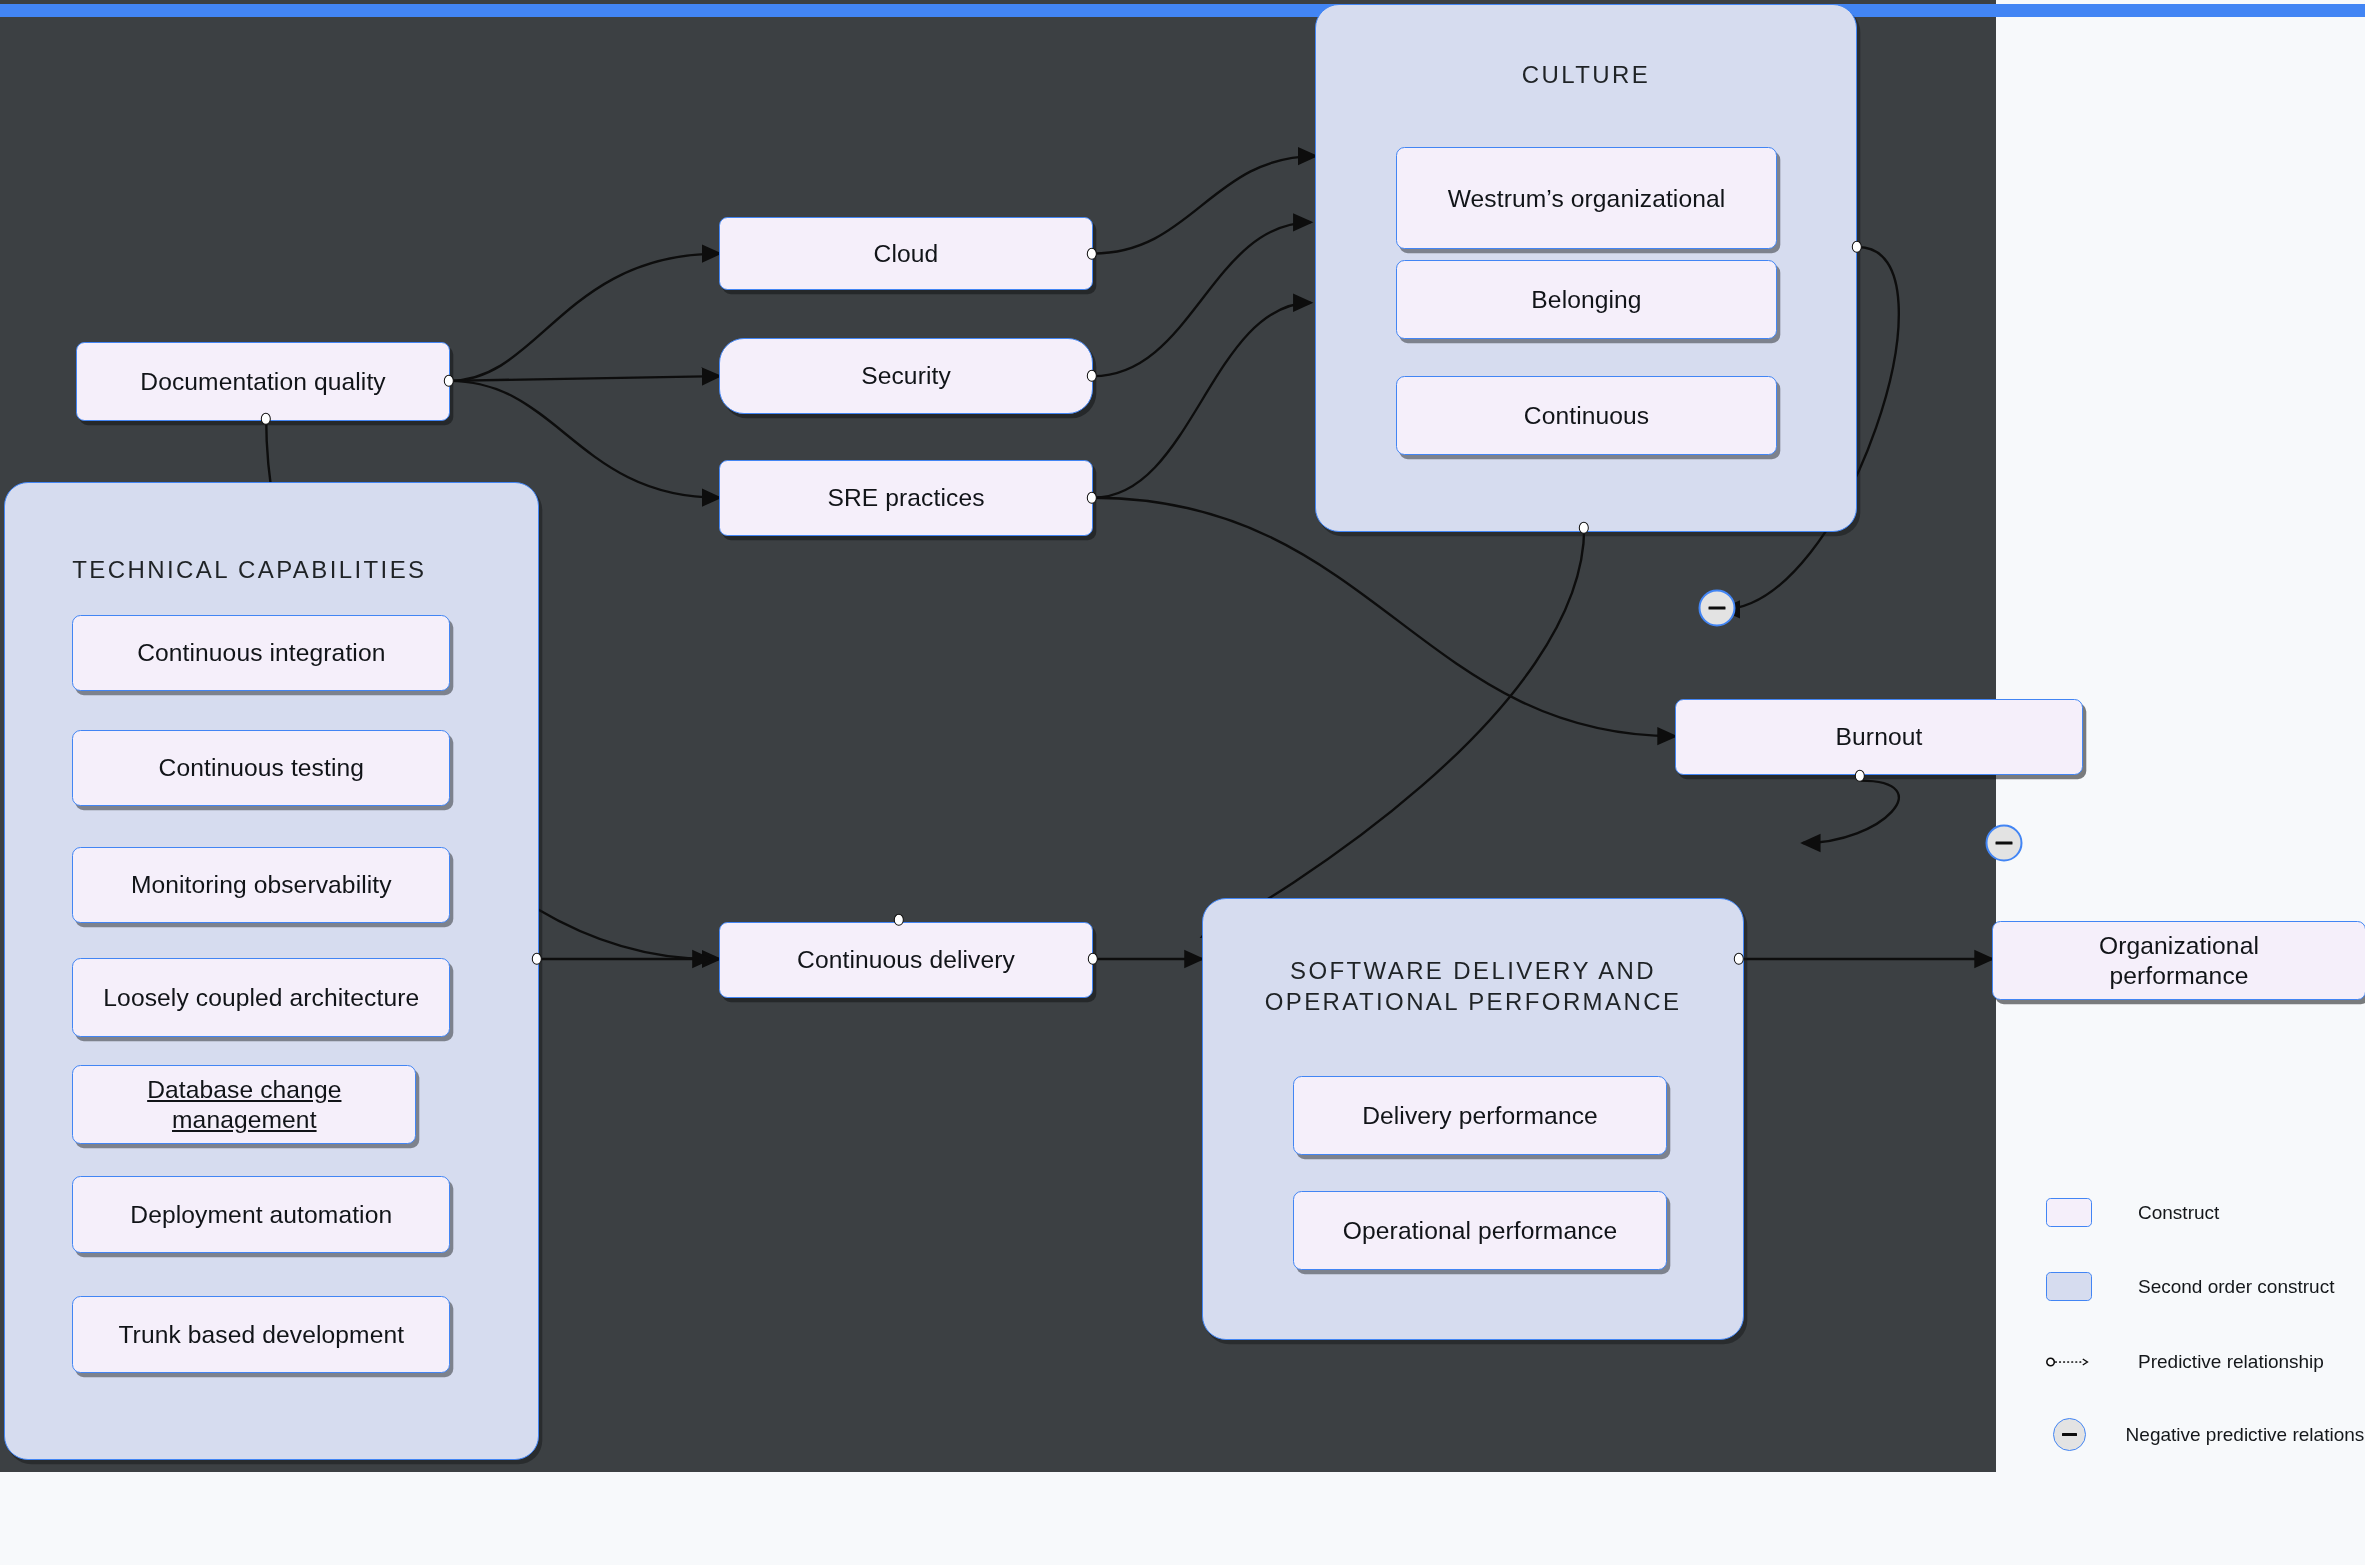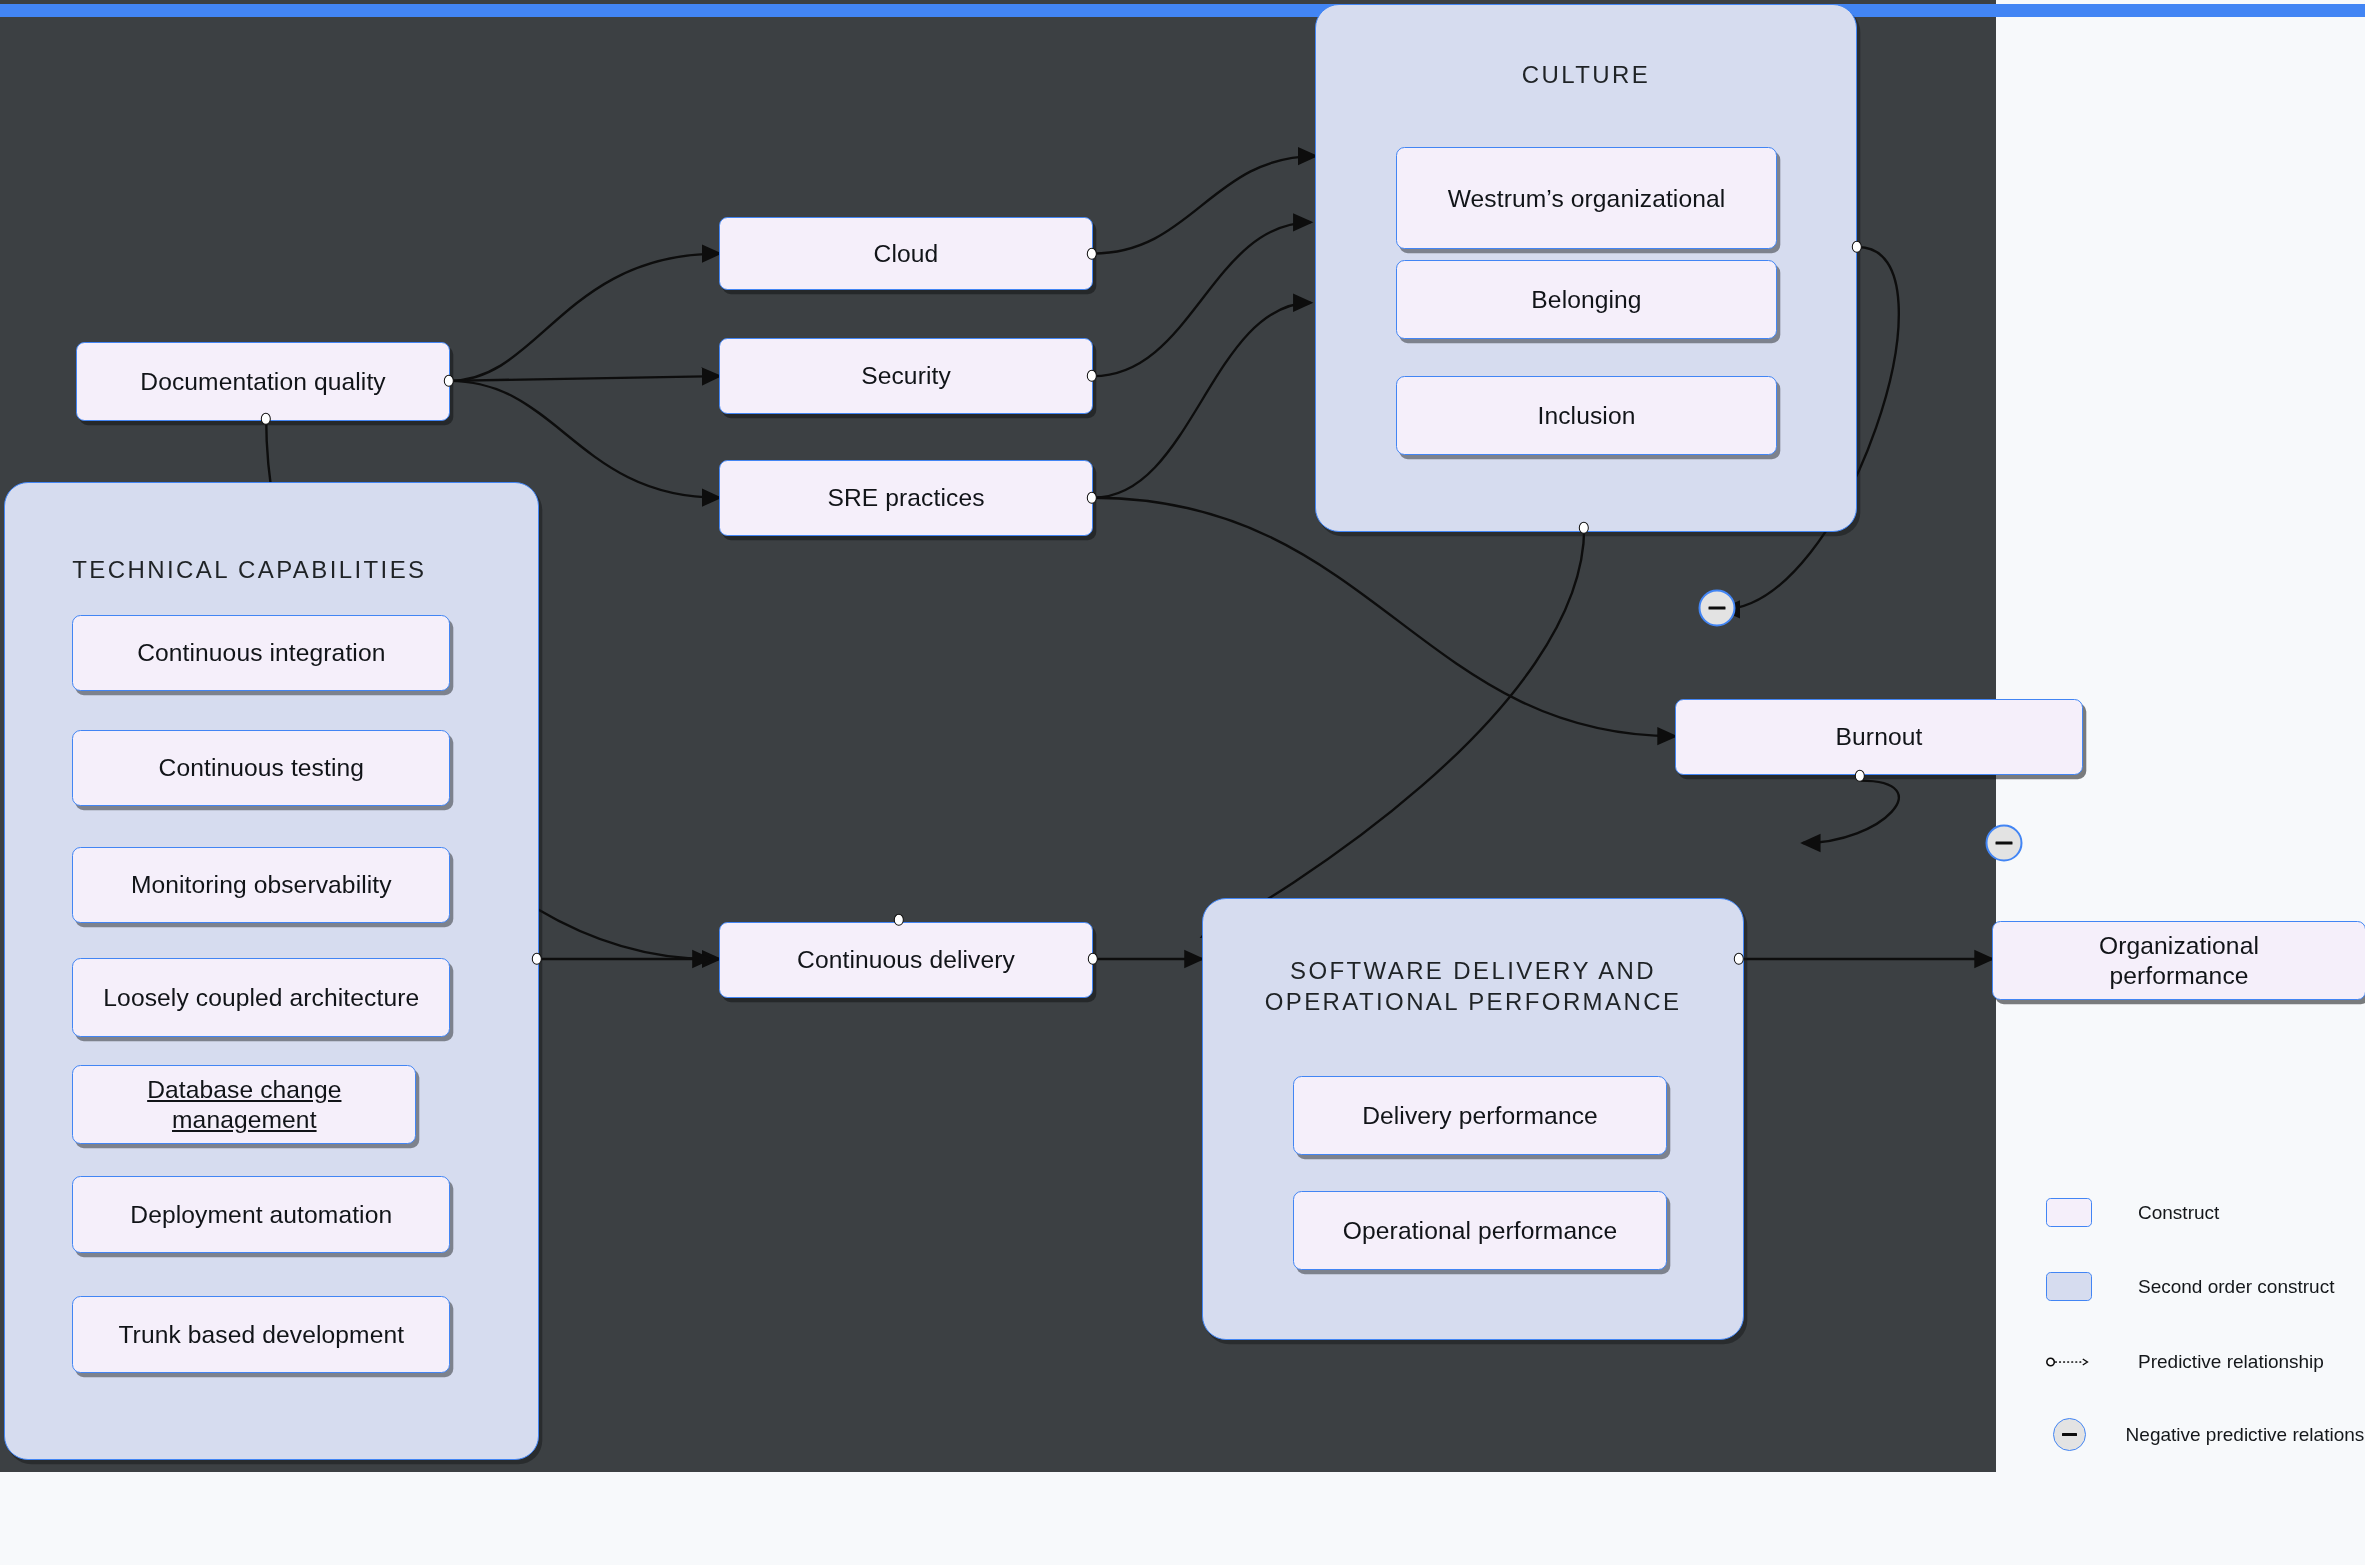--- a/index.html
+++ b/index.html
@@ -157,21 +157,21 @@
       <path d="M2310,1052 C2900,1052 3000,1556 3540,1556" marker-end="url(#ah)"></path>
     </g>
 
     <path d="M2568,1930 C2600,2200 2630,2350 2665,2520" stroke="#0d0d0d" stroke-width="9" fill="none" stroke-dasharray="2 26" stroke-linecap="round" marker-end="url(#ahl)"></path>
   </svg>
 
   <div class="group" style="left:1315px;top:4.3px;width:542px;height:528px;">
     <div class="group-title" style="top:54px;">CULTURE</div>
     <div class="node" style="left:80px;top:142px;width:381px;height:102px;">Westrum’s organizational</div>
     <div class="node" style="left:80px;top:255px;width:381px;height:79px;">Belonging</div>
-    <div class="node" style="left:80px;top:371px;width:381px;height:79px;">Inclusion</div>
+    <div class="node" style="left:80px;top:371px;width:381px;height:79px;">Continuous</div>
   </div>
   <div class="dot" style="left:1857px;top:247px;"></div>
   <div class="dot" style="left:1584px;top:528px;"></div>
 
   <div class="group" style="left:4.3px;top:464px;width:535px;height:978px;margin-top:18px;">
     <div class="group-title" style="top:71px;text-align:left;padding-left:67px;">TECHNICAL CAPABILITIES</div>
     <div class="node" style="left:67px;top:132px;width:378px;height:76px;">Continuous integration</div>
     <div class="node" style="left:67px;top:247px;width:378px;height:76px;">Continuous testing</div>
     <div class="node" style="left:67px;top:364px;width:378px;height:76px;">Monitoring observability</div>
     <div class="node" style="left:67px;top:475px;width:378px;height:79px;">Loosely coupled architecture</div>
@@ -191,21 +191,21 @@
   </div>
   <div class="dot" style="left:1739px;top:959px;"></div>
 
   <div class="node" style="left:76px;top:342px;width:374px;height:79px;">Documentation quality</div>
   <div class="dot" style="left:449px;top:381px;"></div>
   <div class="dot" style="left:266px;top:419px;"></div>
 
   <div class="node" style="left:719px;top:217px;width:374px;height:73px;">Cloud</div>
   <div class="dot" style="left:1092px;top:254px;"></div>
 
-  <div class="node" style="left:719px;top:338px;width:374px;height:76px;">Security</div>
+  <div class="node" style="left:719px;top:338px;width:374px;height:76px;border-radius:25px;">Security</div>
   <div class="dot" style="left:1092px;top:376px;"></div>
 
   <div class="node" style="left:719px;top:460px;width:374px;height:76px;">SRE practices</div>
   <div class="dot" style="left:1092px;top:498px;"></div>
 
   <div class="node" style="left:719px;top:922px;width:374px;height:76px;">Continuous delivery</div>
   <div class="dot" style="left:899px;top:920px;"></div>
   <div class="dot" style="left:1093px;top:959px;"></div>
 
   <div class="node" style="left:1675px;top:699px;width:408px;height:76px;">Burnout</div>

